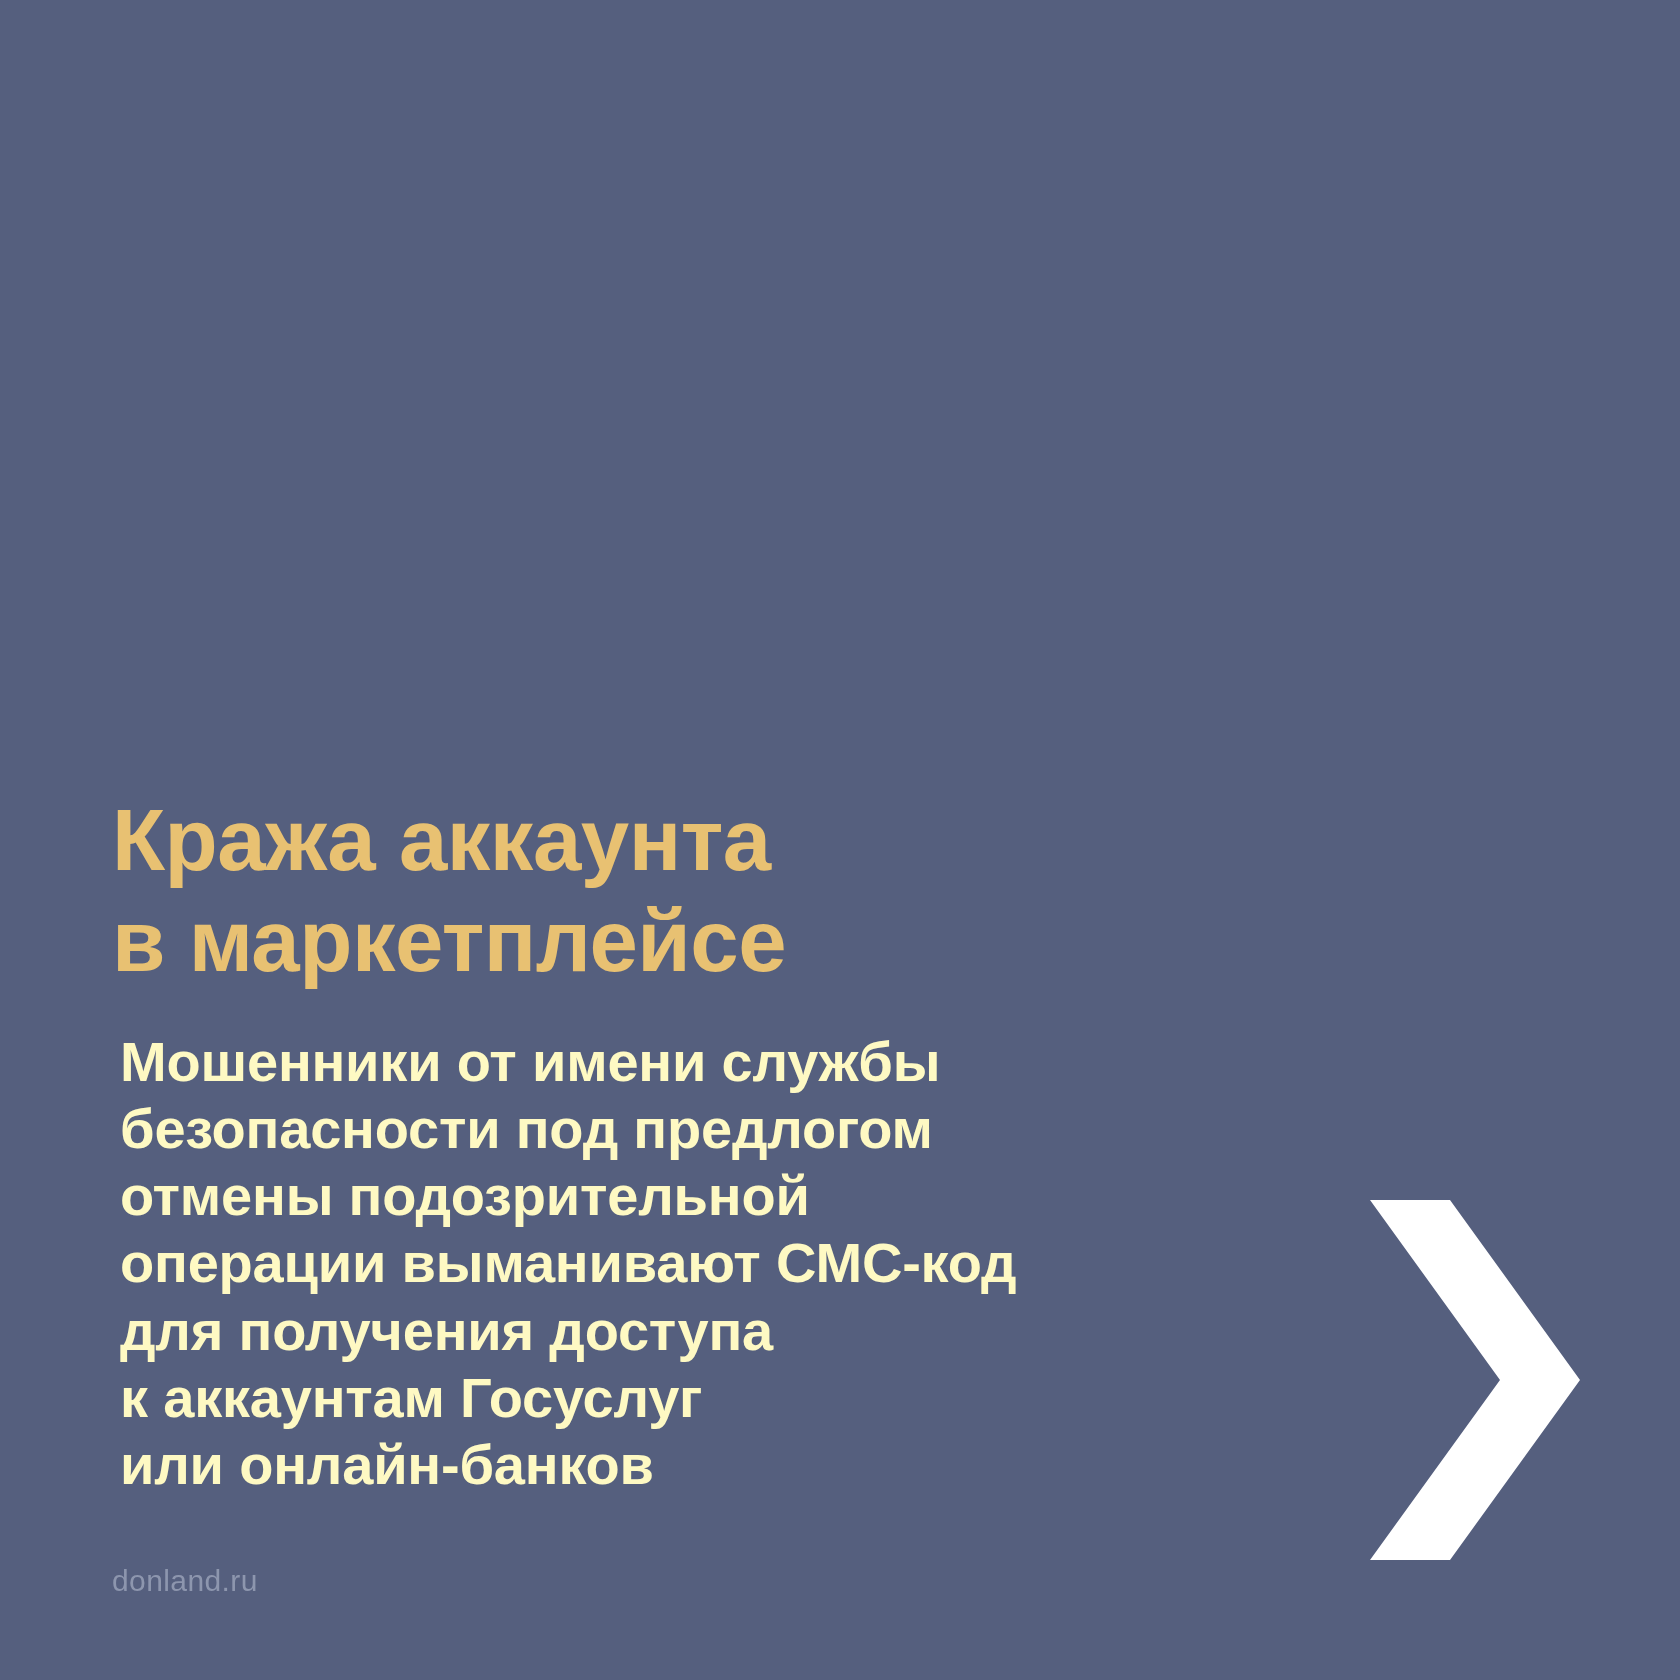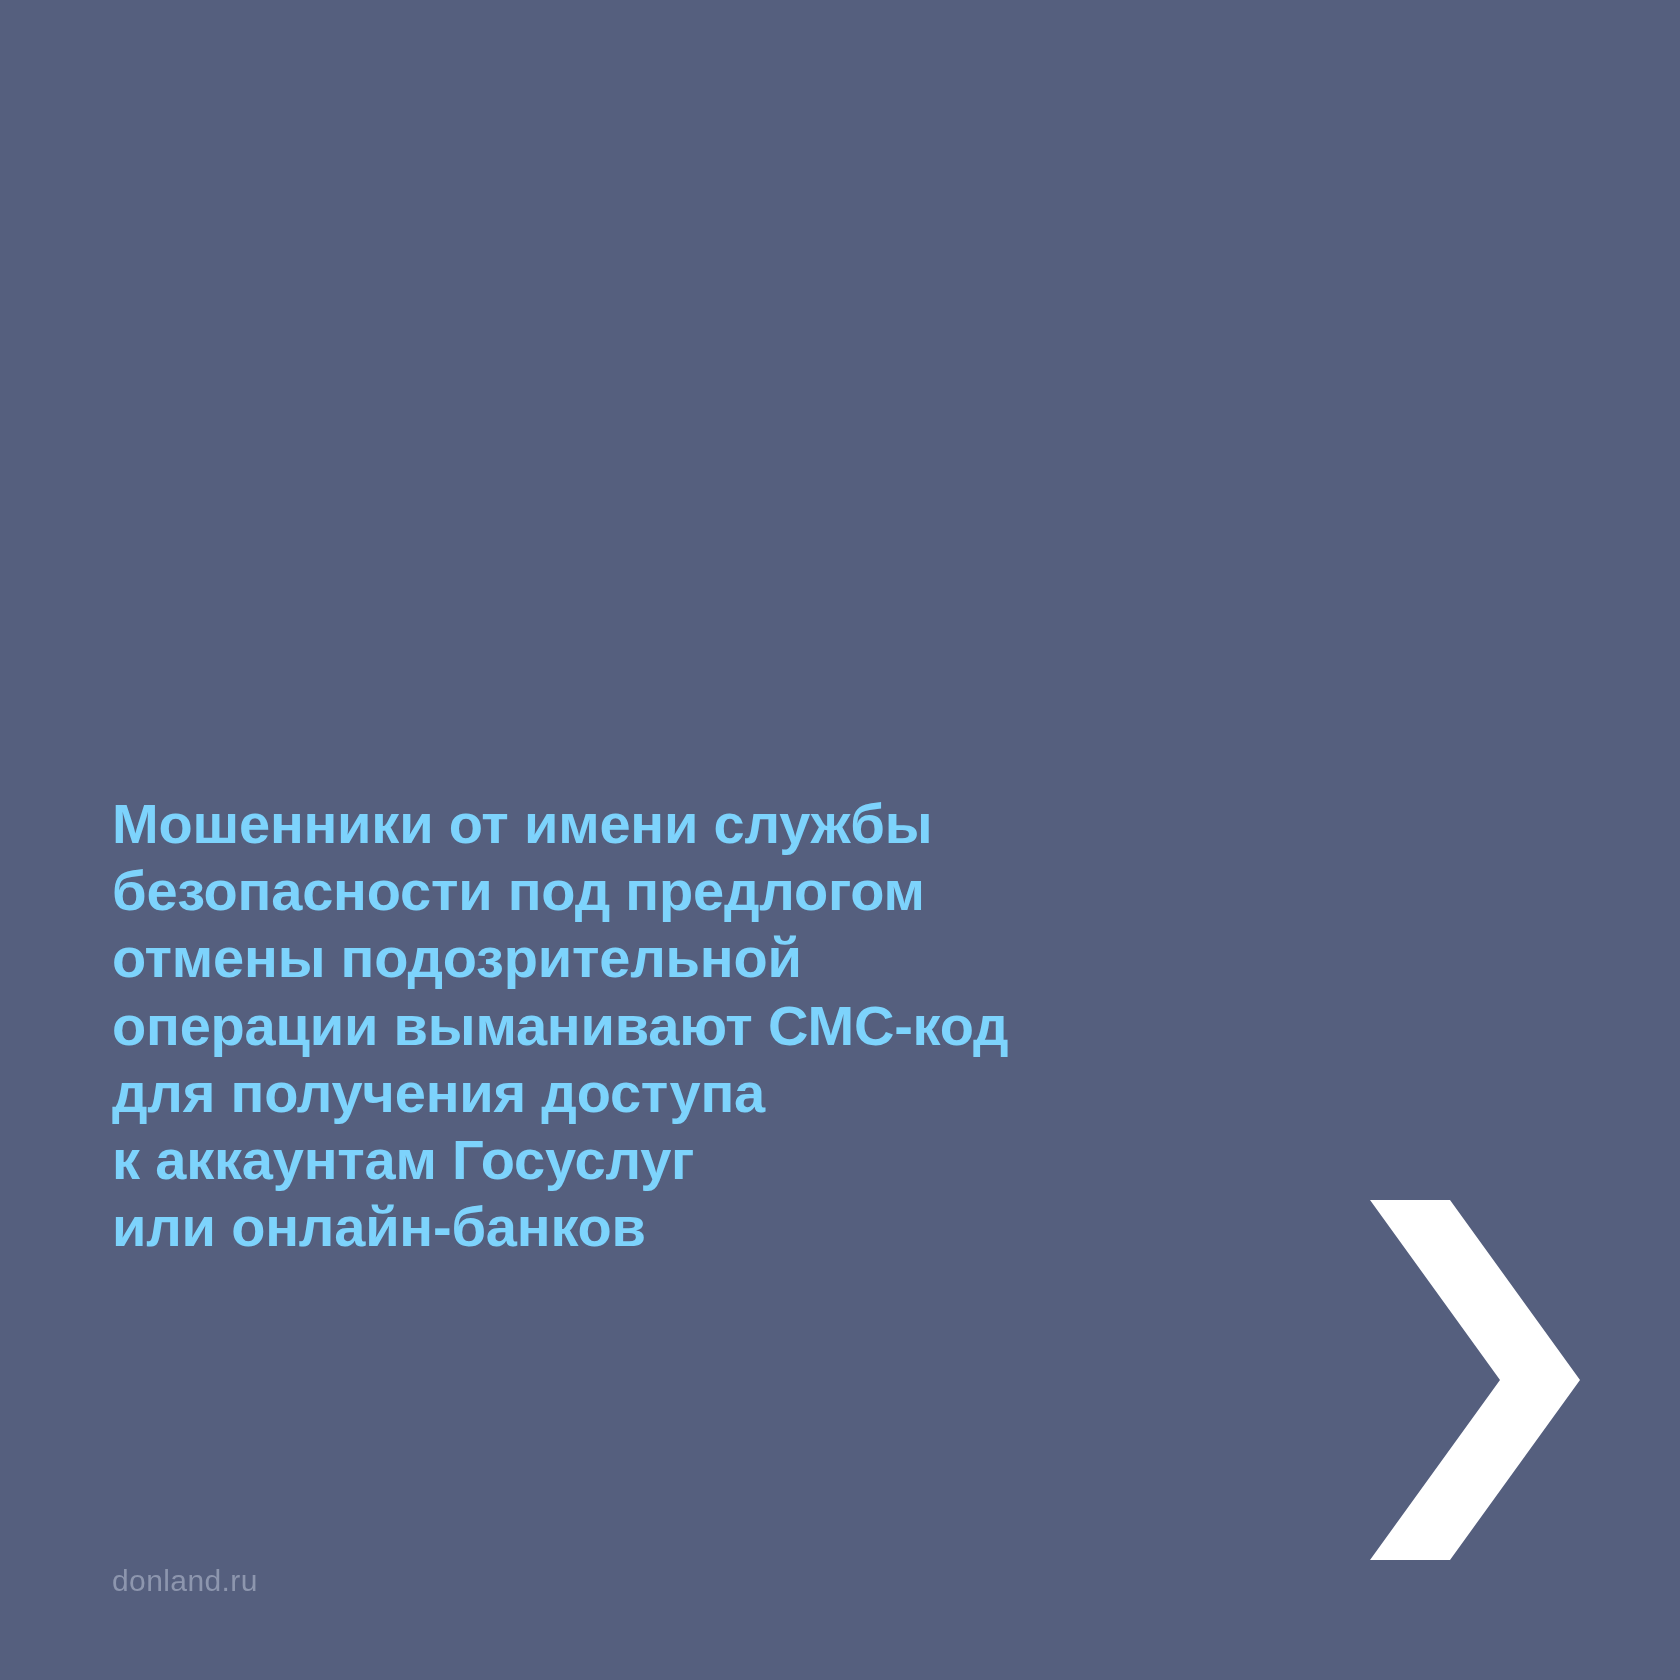--- a/index.html
+++ b/index.html
@@ -28,26 +28,26 @@
   .title {
     color: #e8c172;
     font-size: 87px;
     line-height: 1.16;
     font-weight: bold;
     letter-spacing: -0.5px;
     margin: 0 0 36px 0;
     white-space: pre-line;
   }
   .body-text {
-    color: #7dd3fc;
+    color: #fef9c3;
     font-size: 56px;
     line-height: 1.2;
     font-weight: bold;
     letter-spacing: -0.2px;
-    margin: 0;
+    margin: 8px;
     white-space: pre-line;
   }
   .chevron {
     position: absolute;
     right: 100px;
     top: 1200px;
     width: 230px;
     height: 360px;
   }
   .footer {
@@ -59,20 +59,22 @@
     letter-spacing: 0.4px;
     font-family: "Liberation Sans", sans-serif;
   }
 </style>
 </head>
 <body>
 
 <div class="card">
 
   <div class="content">
+    <h1 class="title">Кража аккаунта
+в маркетплейсе</h1>
     <p class="body-text">Мошенники от имени службы
 безопасности под предлогом
 отмены подозрительной
 операции выманивают СМС-код
 для получения доступа
 к аккаунтам Госуслуг
 или онлайн-банков</p>
   </div>
 
   <div class="chevron">

